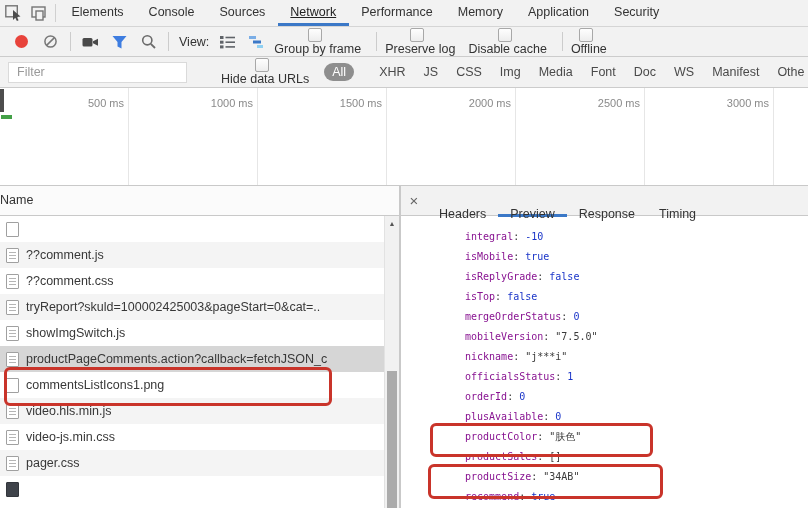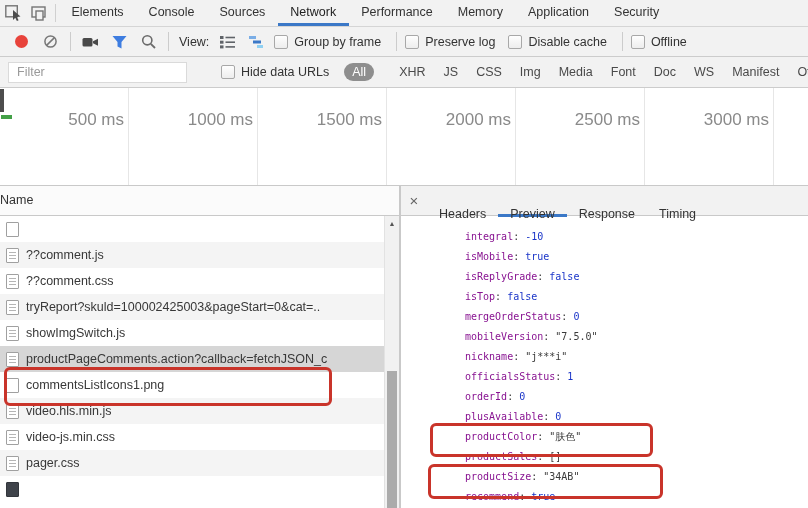--- a/index.html
+++ b/index.html
@@ -4,42 +4,42 @@
 <style>
   html,body{margin:0;padding:0;background:#fff;}
   #devtools{position:relative;width:808px;height:508px;background:#fff;overflow:hidden;
     font-family:"Liberation Sans",sans-serif;font-size:12.5px;color:#333;-webkit-font-smoothing:antialiased;}
 
   
   .tabbar{height:27px;display:flex;align-items:stretch;background:#f2f2f2;border-bottom:1px solid #d5d5d5;box-sizing:border-box;}
   .ticon{width:26px;display:flex;align-items:center;justify-content:center;}
   .vsep{width:1px;background:#d0d0d0;margin:4px 3px;}
   .tab{padding:0 12.5px;display:flex;align-items:center;color:#333;box-sizing:border-box;border-bottom:3px solid transparent;}
-  .tab.active{border-bottom:3px solid #3b78c7;color:#222;}
+  .tab.active{border-bottom:3px solid #3b78c7;color:#222;text-decoration:underline;}
 
   
   .toolbar{height:30px;display:flex;align-items:center;background:#f2f2f2;border-bottom:1px solid #cccccc;box-sizing:border-box;padding-left:10px;}
   .icon-btn{display:flex;align-items:center;justify-content:center;width:22px;height:22px;margin-right:7px;}
   .rec-dot{width:13px;height:13px;border-radius:50%;background:#e8433b;}
   .tsep{width:1px;height:19px;background:#ccc;margin:0 8px 0 2px;}
   .tlabel{margin:0 7px 0 2px;color:#333;text-align:right;}
   .cb{width:12px;height:12px;border:1px solid #a8a8a8;border-radius:2px;background:linear-gradient(#fefefe,#ededed);margin-right:6px;flex:none;}
-  .cbgroup{display:flex;align-items:center;margin-right:13px;}
+  .cbgroup{display:flex;align-items:center;margin-right:13px;flex-direction:column;}
 
   
   .filterbar{height:31px;display:flex;align-items:center;background:#f2f2f2;border-bottom:1px solid #cccccc;box-sizing:border-box;padding-left:8px;overflow:hidden;white-space:nowrap;}
   .filter-input{width:200px;height:19px;border:1px solid #dadada;background:#fff;font-family:"Liberation Sans",sans-serif;font-size:12.5px;color:#333;padding:0 8px;outline:none;margin-right:34px;}
   .filter-input::placeholder{color:#9a9a9a;}
   .pill{background:#8e8e8e;color:#fff;border-radius:9px;padding:2px 8px;margin:0 6px 0 2px;}
   .ftype{color:#4a4a4a;margin:0 9px;}
 
   
   .overview{position:relative;height:98px;background:#fff;border-bottom:1px solid #c9c9c9;box-sizing:border-box;}
   .gl{position:absolute;top:0;bottom:0;width:1px;background:#e6e6e6;}
-  .tick{position:absolute;top:22px;width:76px;text-align:right;font-size:17px;color:#8a8a8a;}
+  .tick{position:absolute;top:9px;width:76px;text-align:right;font-size:11px;color:#8a8a8a;}
   .ov-darkbar{position:absolute;left:0;top:1px;width:4px;height:23px;background:#4d4d4d;}
   .ov-green{position:absolute;left:1px;top:27px;width:11px;height:4px;background:#43a047;}
 
   
   .main{position:relative;height:322px;}
   .left-panel{position:absolute;left:0;top:0;width:400px;height:322px;background:#fff;border-right:1px solid #c9c9c9;box-sizing:border-box;overflow:hidden;}
   .nhead{height:30px;line-height:28px;background:#fbfbfb;border-bottom:1px solid #c9c9c9;box-sizing:border-box;color:#333;}
   .rows{position:absolute;left:0;top:30px;right:15px;bottom:0;overflow:hidden;}
   .row{height:26px;display:flex;align-items:center;white-space:nowrap;overflow:hidden;color:#383838;}
   .row:nth-child(even){background:#f4f4f4;}

